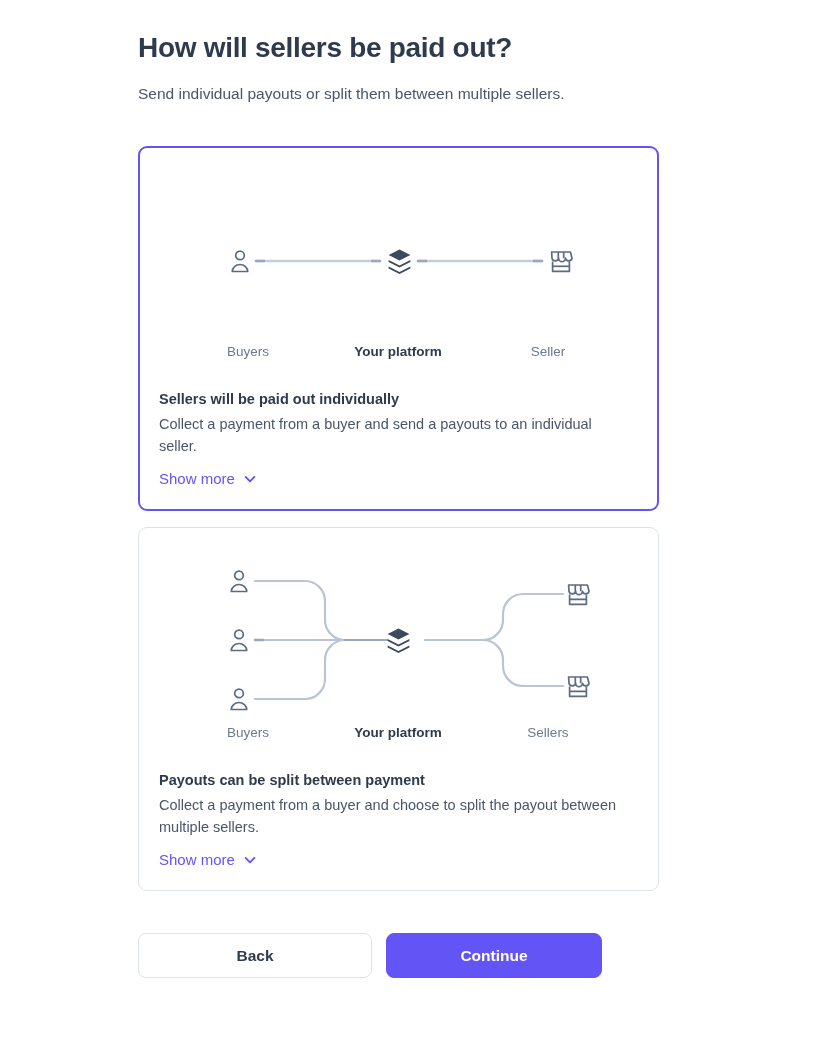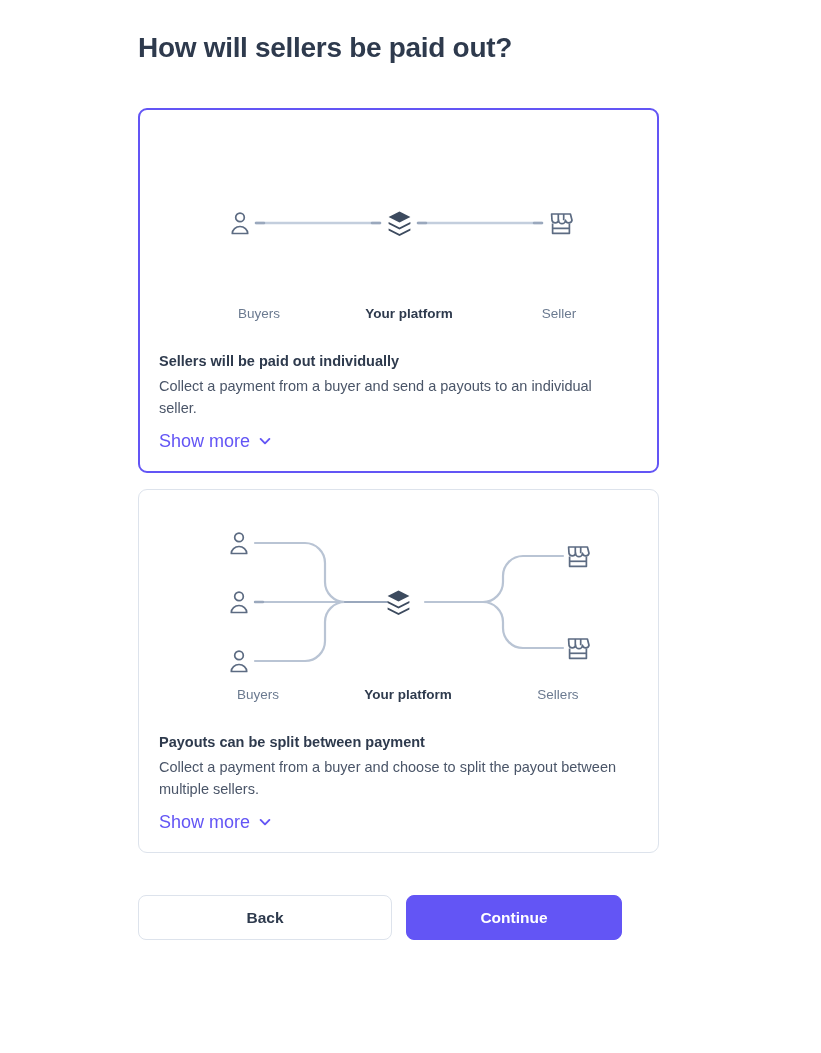--- a/index.html
+++ b/index.html
@@ -73,21 +73,21 @@
   .diagram {
     display: block;
   }
 
   .figure-labels {
     position: absolute;
     left: 0;
     right: 1px;
     bottom: 28px;
     display: flex;
-    justify-content: space-between;
+    justify-content: center;
     padding: 0 44px;
     box-sizing: border-box;
   }
   .figure-labels .lbl {
     font-size: 13.5px;
     line-height: 18px;
     color: #6b7a90;
     font-weight: 400;
     flex: 0 0 auto;
     width: 150px;
@@ -121,21 +121,21 @@
     font-weight: 400;
     color: #4a5568;
     max-width: 470px;
   }
 
   .show-more {
     display: inline-flex;
     align-items: center;
     gap: 8px;
     margin-top: 12px;
-    font-size: 18px;
+    font-size: 15px;
     line-height: 20px;
     color: #6355f5;
     cursor: pointer;
     background: none;
     border: 0;
     padding: 0;
     font-family: inherit;
   }
   .show-more .chev { display: inline-flex; }
 
@@ -152,38 +152,39 @@
     border-radius: 8px;
     font-family: inherit;
     font-size: 15.5px;
     font-weight: 700;
     cursor: pointer;
     display: inline-flex;
     align-items: center;
     justify-content: center;
   }
   .btn-back {
-    width: 254px;
+    width: 234px;
     background: #ffffff;
     border: 1px solid #dde3ec;
     color: #2e3a4d;
   }
   .btn-continue {
     width: 216px;
     background: #6355f5;
     border: 1px solid #6355f5;
     color: #ffffff;
   }
 </style>
 </head>
 <body>
 
 <div class="page">
 
   <h1 class="page-title">How will sellers be paid out?</h1>
+  <p class="page-subtitle">Send individual payouts or split them between multiple sellers.</p>
 
   <div class="options">
 
     <div class="option-card selected">
 
       <div class="card-figure">
         <svg class="diagram" width="519" height="241" viewBox="0 0 519 241" aria-hidden="true">
 
           <line x1="116" y1="113" x2="240" y2="113" stroke="#c3cedd" stroke-width="2.5" stroke-linecap="round"></line>
           <line x1="116" y1="113" x2="124" y2="113" stroke="#9aa8bd" stroke-width="2.5" stroke-linecap="round"></line>

